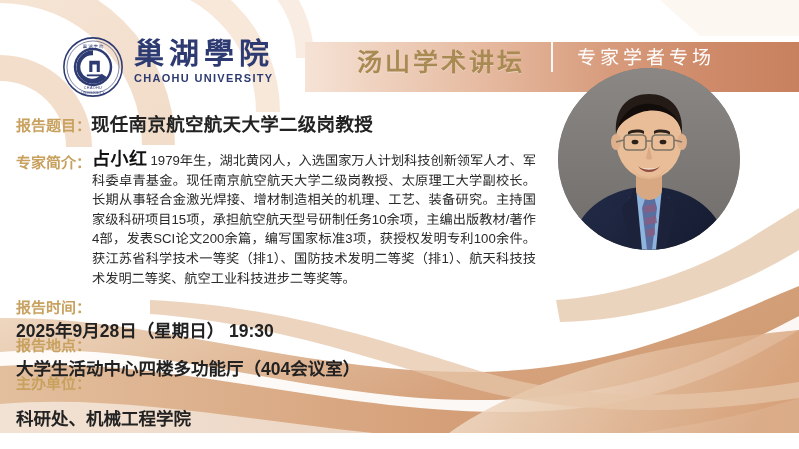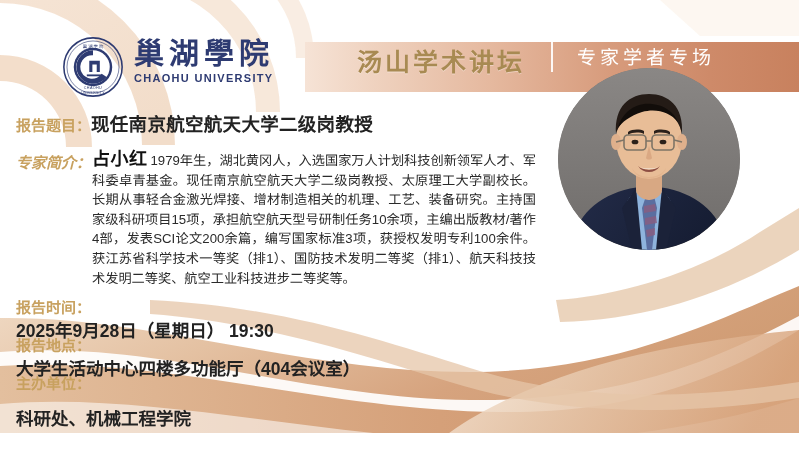--- a/index.html
+++ b/index.html
@@ -174,21 +174,21 @@
   
   .row-bio {
     position: absolute;
     left: 16px;
     top: 48px;
     width: 520px;
     display: flex;
     align-items: flex-start;
   }
 
-  .row-bio .label { padding-top: 1px; font-style: italic; }
+  .row-bio .label { padding-top: 1px; }
 
   .bio-body {
     margin-left: 1px;
     width: 462px;
     font-size: 13.2px;
     line-height: 19.6px;
     color: #2a2a2a;
     text-align: justify;
     text-justify: inter-character;
   }

